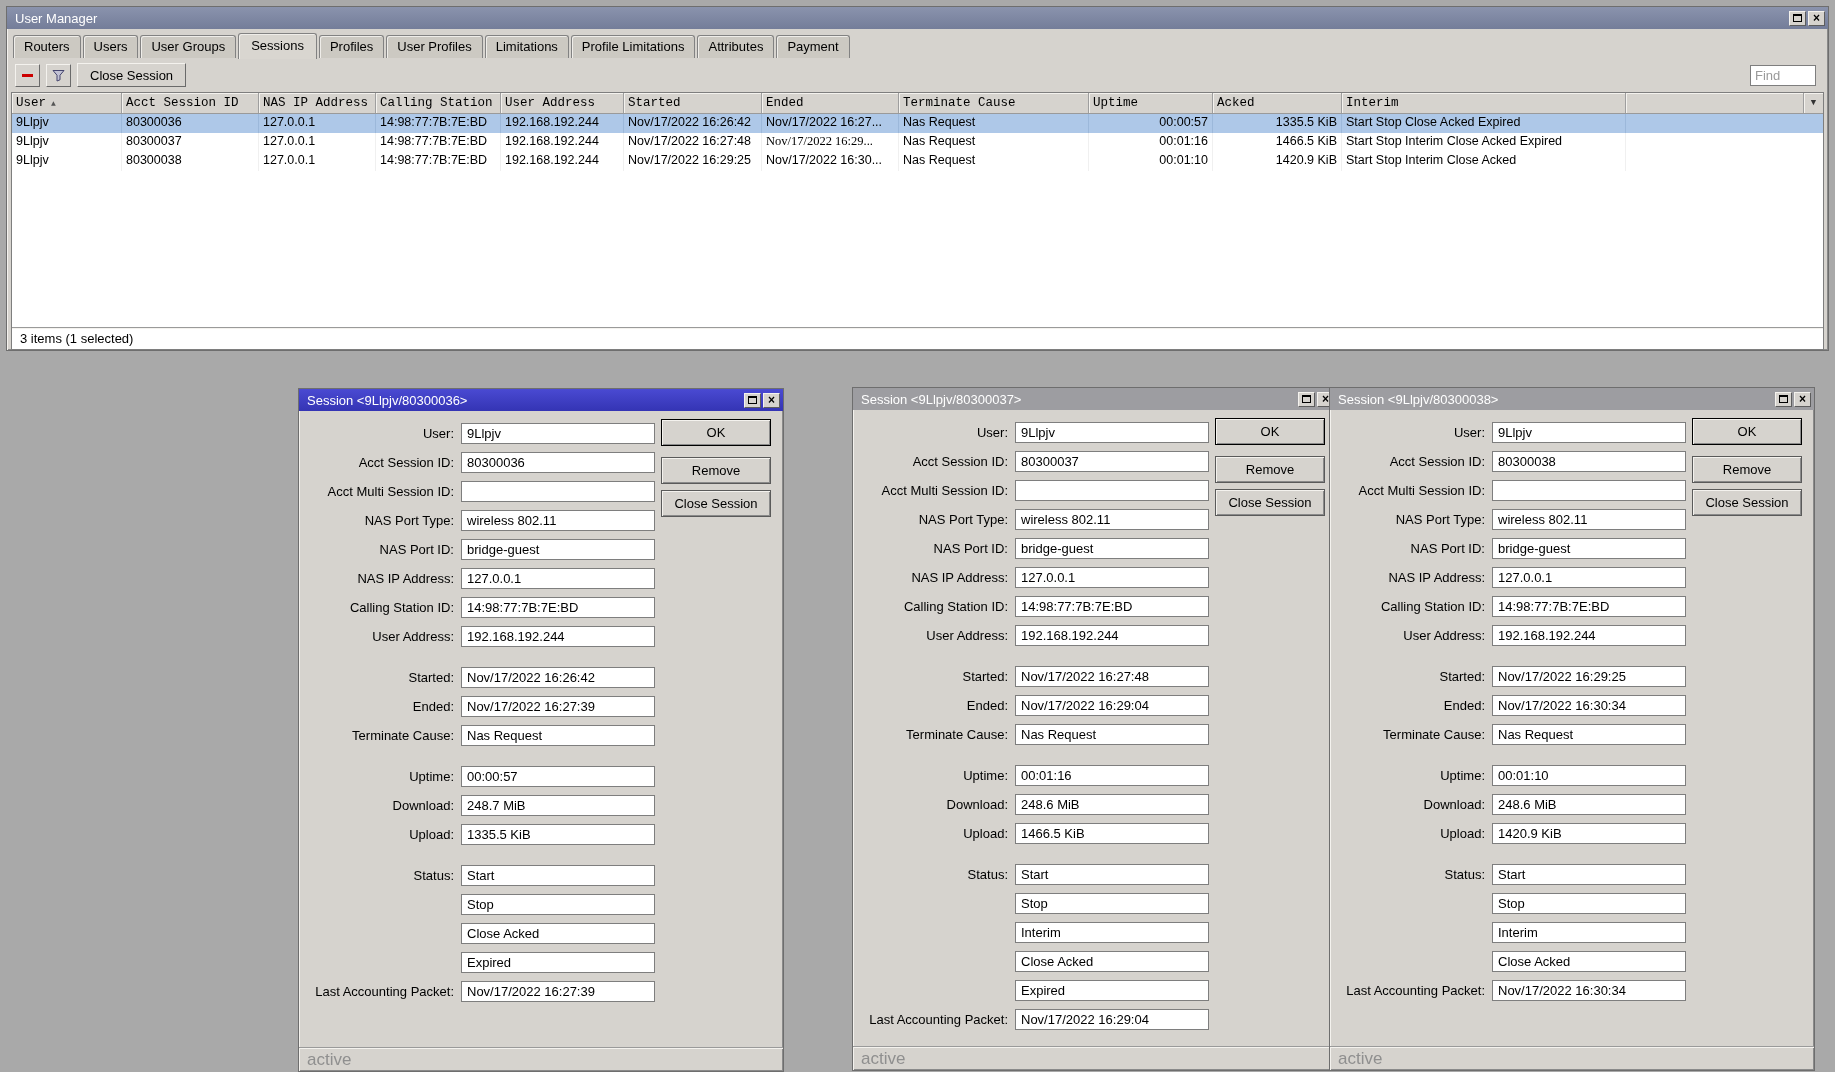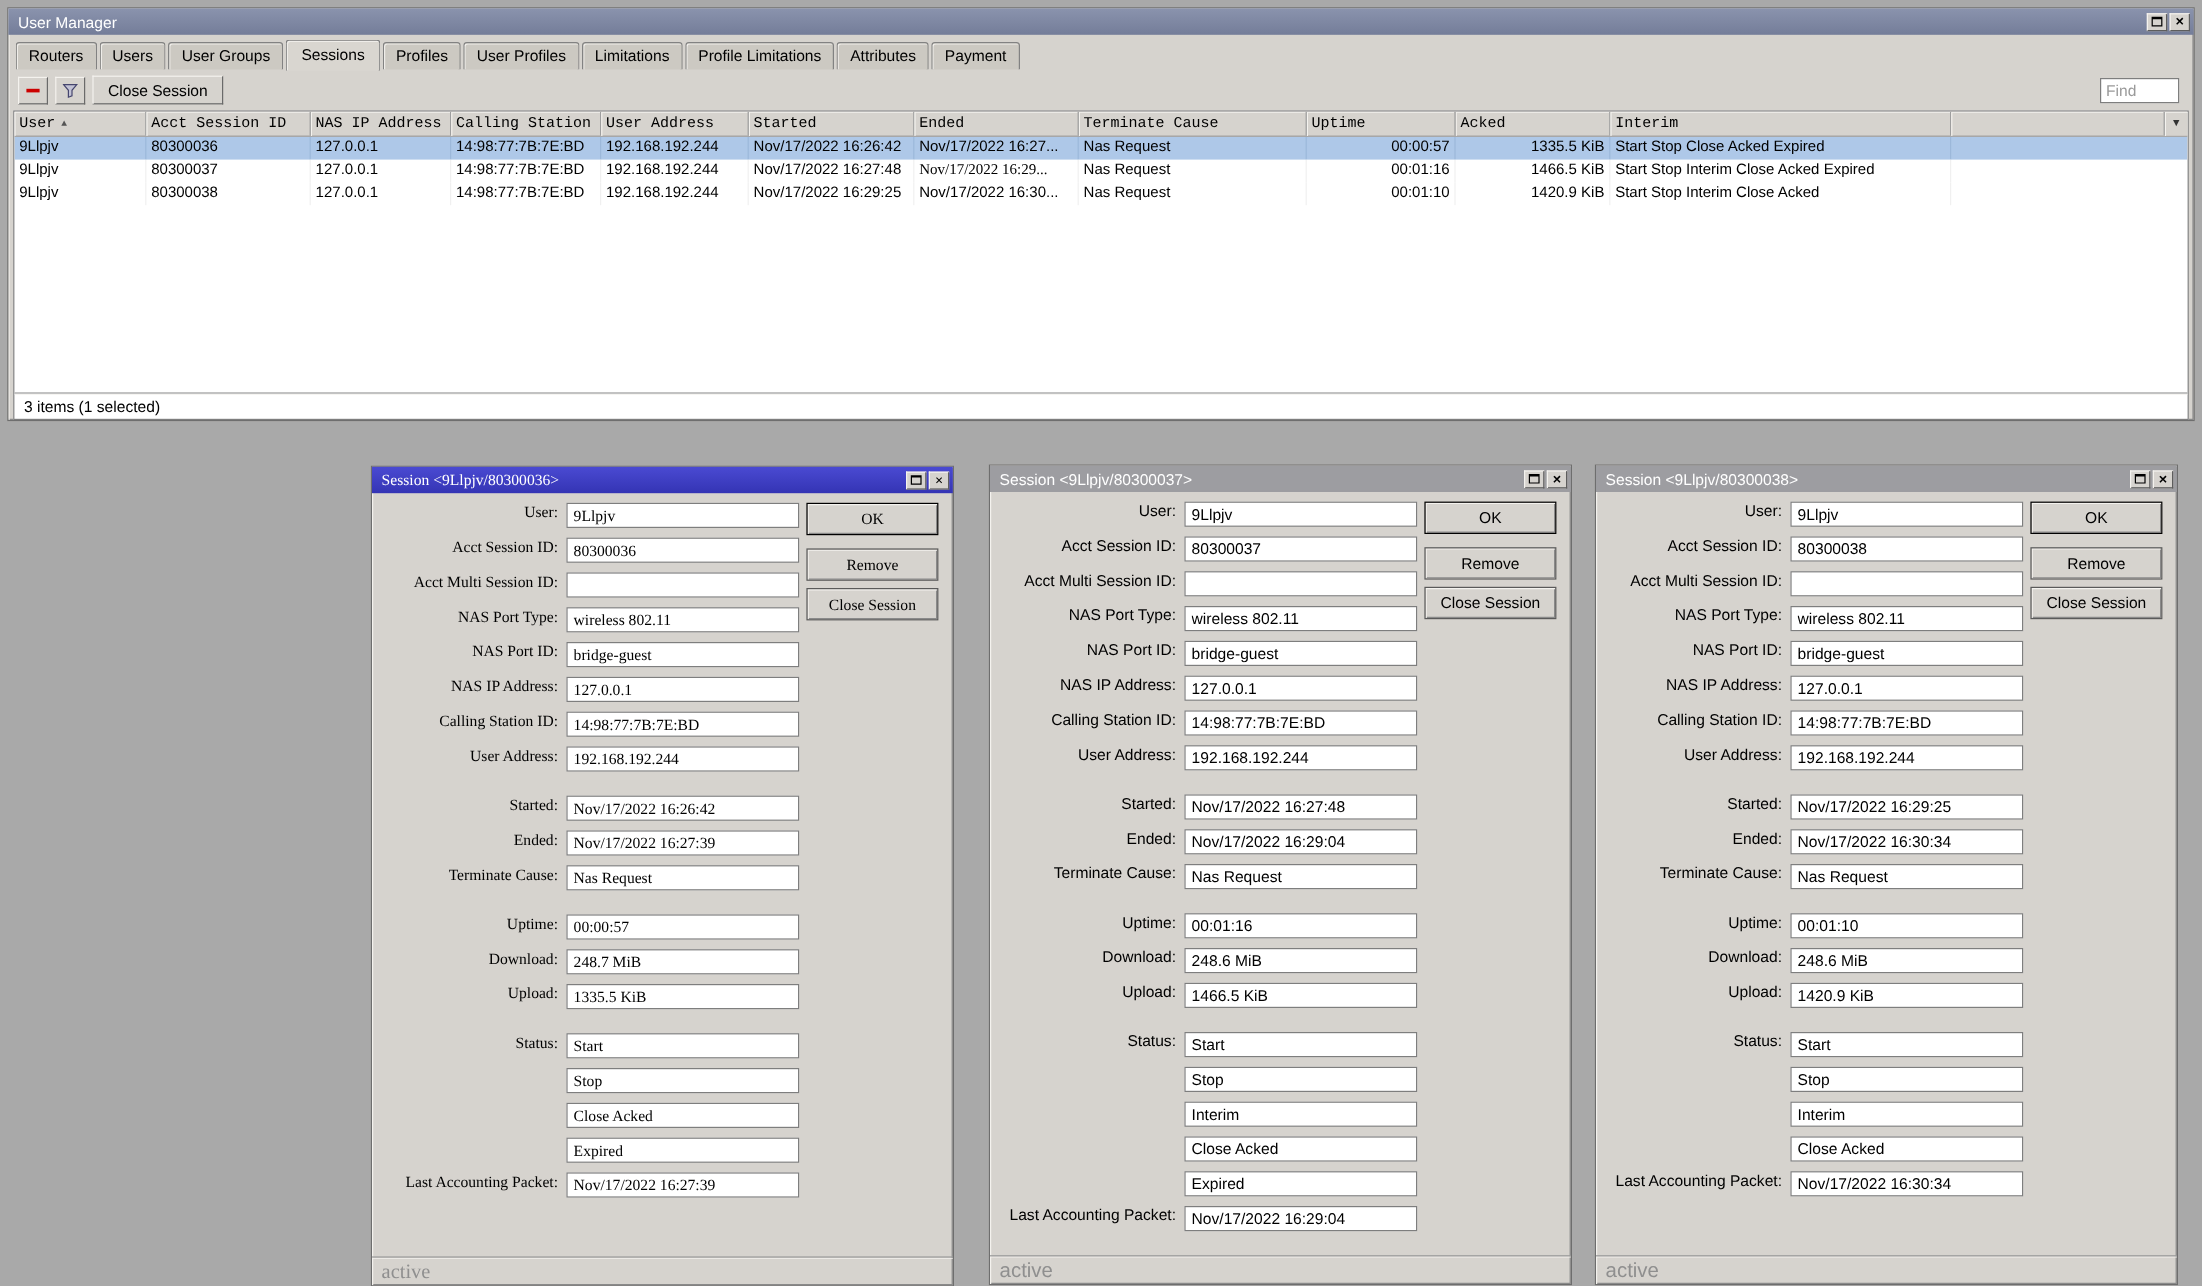--- a/index.html
+++ b/index.html
@@ -133,21 +133,21 @@
     border-top: 1px solid #9a9a9a;
     box-shadow: inset 0 1px 0 #f4f2ee;
     display: flex; align-items: center;
     padding: 0 8px; font-size: 13px;
   }
 
   
   .dialog { width: 486px; height: 684px; }
   .dialog-body { position: relative; height: calc(100% - 22px); padding-top: 8px; }
   .fields { padding-left: 10px; }
-  .drow { display: flex; height: 29px; }
+  .drow { display: flex; align-items: center; height: 29px; }
   .drow.gap { margin-top: 12px; }
   .dlabel {
     width: 152px; flex: none;
     text-align: right; padding-right: 7px;
     font-size: 13px; white-space: nowrap;
   }
   .dfield {
     width: 194px; height: 21px; flex: none;
     background: #fff; border: 1px solid #7e7e7e;
     font-family: inherit; font-size: 13px;
@@ -277,21 +277,21 @@
           <div class="td" style="width: 284px;">Start Stop Interim Close Acked</div>
         </div>
       </div>
     <div class="status-bar">
       <span>3 items (1 selected)</span>
     </div>
   </div>
 </div>
 
 <div id="dialog-layer">
-    <div class="win dialog active" style="left: 309px; top: 388px; font-family: Liberation Serif, serif;">
+    <div class="win dialog active" style="left: 298px; top: 388px;">
     <div class="titlebar">
       <span>Session &lt;9Llpjv/80300036&gt;</span>
       <span class="winbtns">
         <span class="winbtn">
             <span class="glyph-max"></span>
           </span>
         <span class="winbtn">
             <span class="glyph-x">×</span>
           </span>
       </span>
@@ -378,21 +378,21 @@
       <div class="dialog-buttons">
           <button class="btn default">OK</button>
           <button class="btn">Remove</button>
           <button class="btn">Close Session</button>
         </div>
       <div class="dialog-footer">
         <span>active</span>
       </div>
     </div>
   </div>
-    <div class="win dialog" style="left: 824px; top: 387px;">
+    <div class="win dialog" style="left: 852px; top: 387px;">
     <div class="titlebar">
       <span>Session &lt;9Llpjv/80300037&gt;</span>
       <span class="winbtns">
         <span class="winbtn">
             <span class="glyph-max"></span>
           </span>
         <span class="winbtn">
             <span class="glyph-x">×</span>
           </span>
       </span>

